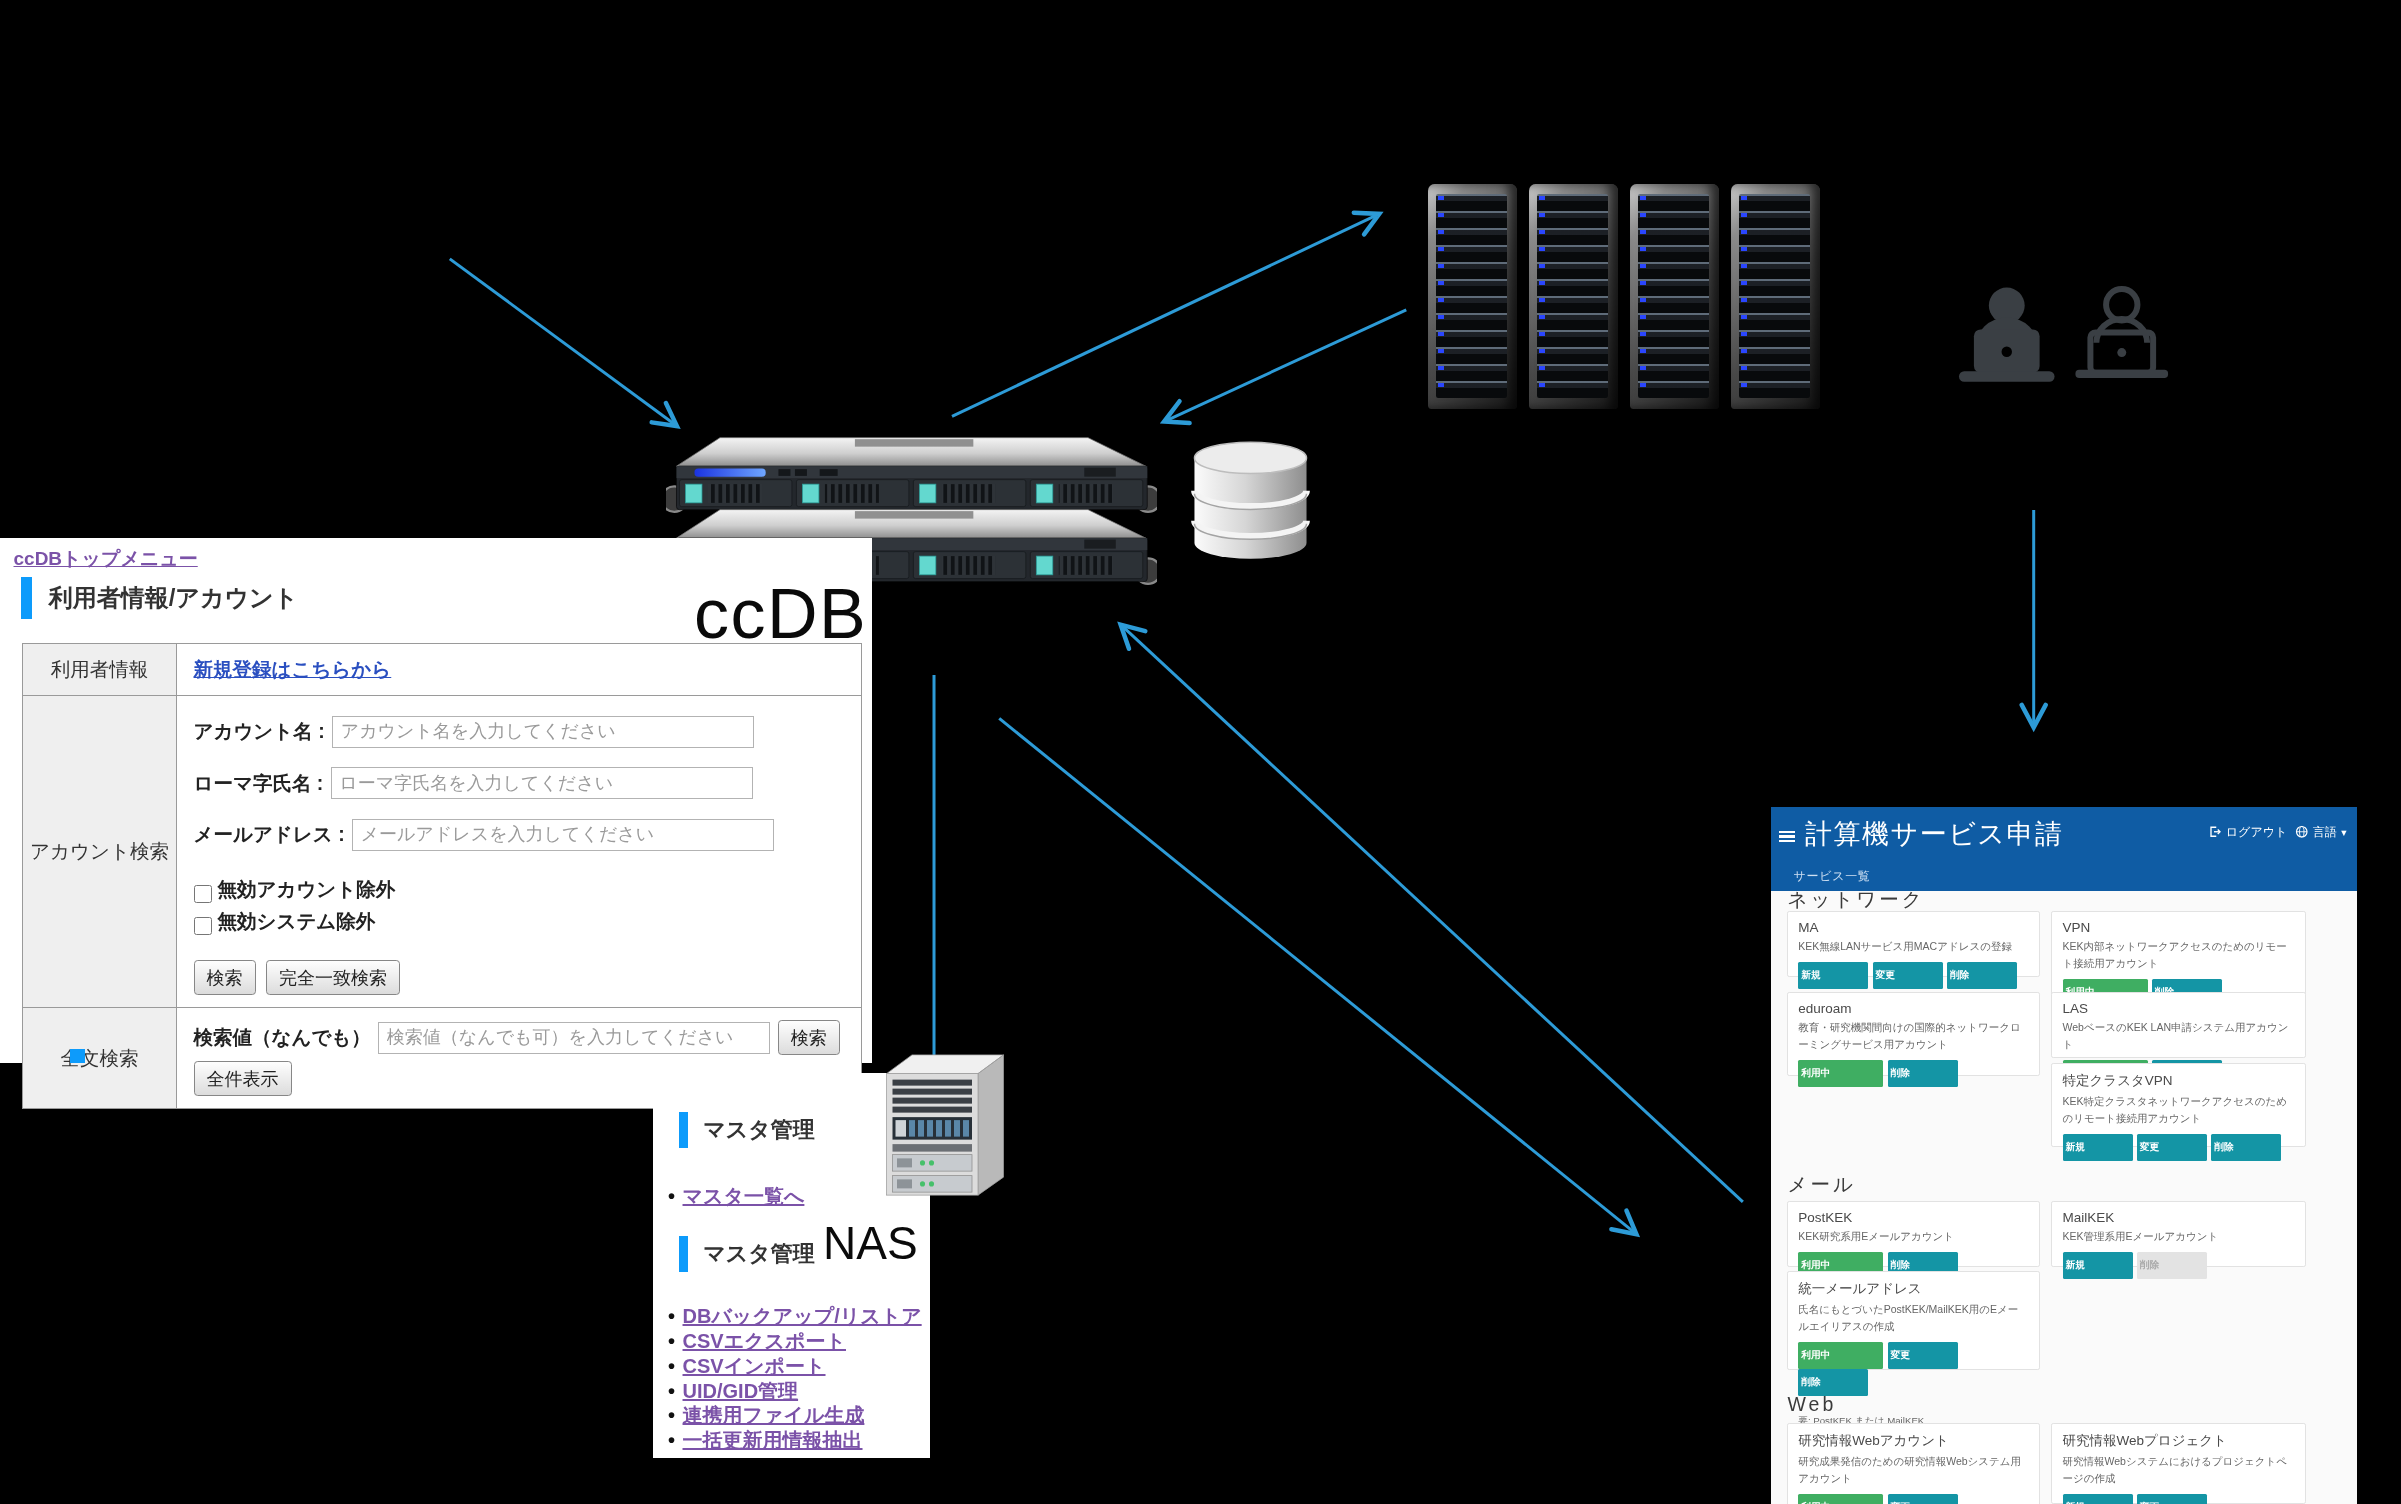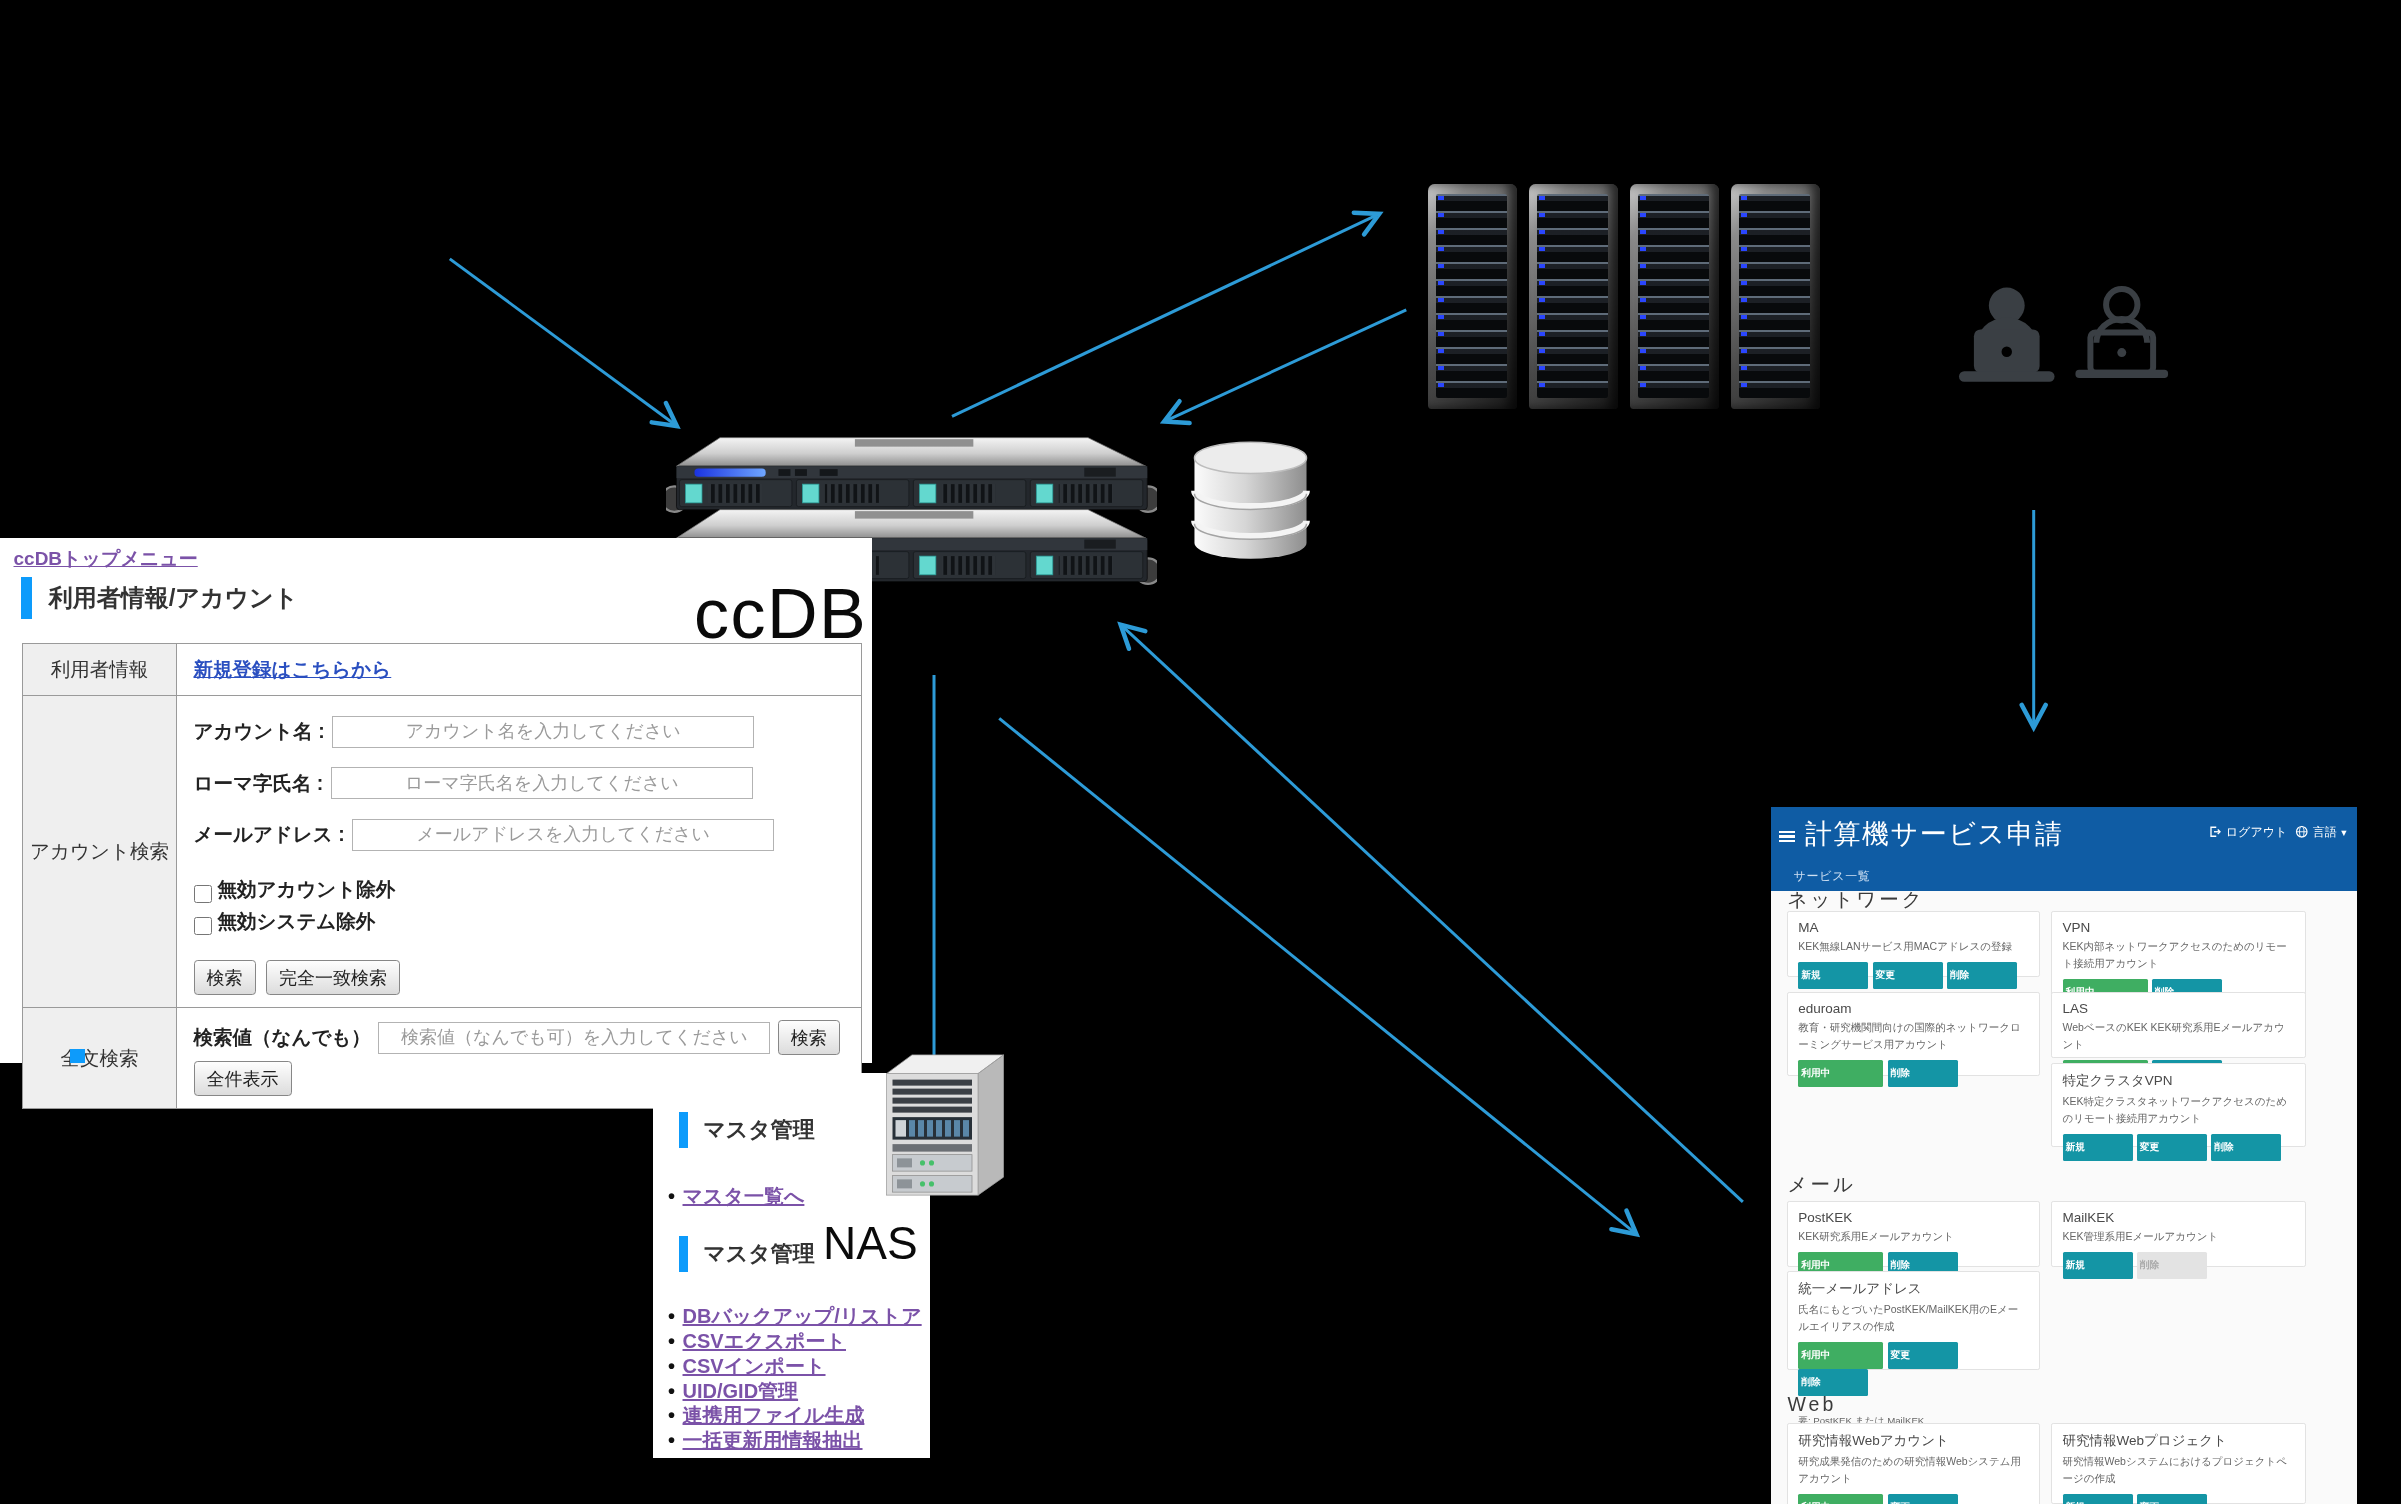--- a/index.html
+++ b/index.html
@@ -16,21 +16,21 @@
   .sec-head .sec-title{font-size:24px;font-weight:bold;color:#333;}
   .ccdb-label{position:absolute;left:694px;top:36px;font-size:70px;color:#0a0a0a;
               letter-spacing:1.5px;}
   .acct-table{position:absolute;left:22px;top:105px;border-collapse:collapse;}
   .acct-table td{border:0.7px solid #9a9a9a;vertical-align:middle;}
   td.hd{background:#efefef;width:151px;text-align:center;font-size:19.5px;color:#333;}
   td.ct{background:#fff;width:651px;padding:12px 16.5px;}
   .frow{display:flex;align-items:center;margin:7.5px 0 19.5px 0;}
   .frow .flabel{font-size:19.5px;font-weight:bold;color:#222;margin-right:7.5px;white-space:nowrap;}
   input.ti{width:405px;height:30px;font-size:18px;padding:0 7.5px;border:0.7px solid #b3b3b3;
-           color:#333;font-family:inherit;text-align:center;}
+           color:#333;font-family:inherit;}
   input.ti::placeholder{color:#9a9a9a;}
   .cb-row{display:flex;align-items:flex-end;margin:4.5px 0;font-size:19.5px;font-weight:bold;color:#222;}
   .cb-row input{width:18px;height:18px;margin:0 6px 0 0;}
   .btn-row{margin-top:25.5px;display:flex;gap:10.5px;}
   .gbtn{background:linear-gradient(#fefefe,#dcdcdc);border:0.7px solid #878787;border-radius:3.7px;
         font-size:18px;padding:4.5px 12px;color:#222;cursor:pointer;font-family:inherit;}
   .blue-sliver{left:70px;top:1049px;width:15px;height:14.2px;background:#0D9BFB;}
 
   
   .nas-panel{left:653px;top:1073px;width:277px;height:385px;background:#fff;}
@@ -392,21 +392,21 @@
 
     <div class="card" style="left:15.7px;top:185px;width:253px;height:84px">
       <div class="t">eduroam</div>
       <div class="d">教育・研究機関間向けの国際的ネットワークローミングサービス用アカウント</div>
       <span class="sbtn green">利用中</span>
       <span class="sbtn">削除</span>
     </div>
 
     <div class="card" style="left:280px;top:185px;width:255px;height:66px">
       <div class="t">LAS</div>
-      <div class="d">WebベースのKEK KEK研究系用Eメールアカウント</div>
+      <div class="d">WebベースのKEK LAN申請システム用アカウント</div>
       <span class="sbtn green">利用中</span>
       <span class="sbtn">削除</span>
     </div>
 
     <div class="card" style="left:280px;top:256px;width:255px;height:84px">
       <div class="t">特定クラスタVPN</div>
       <div class="d">KEK特定クラスタネットワークアクセスのためのリモート接続用アカウント</div>
       <span class="sbtn">新規</span>
       <span class="sbtn">変更</span>
       <span class="sbtn">削除</span>

